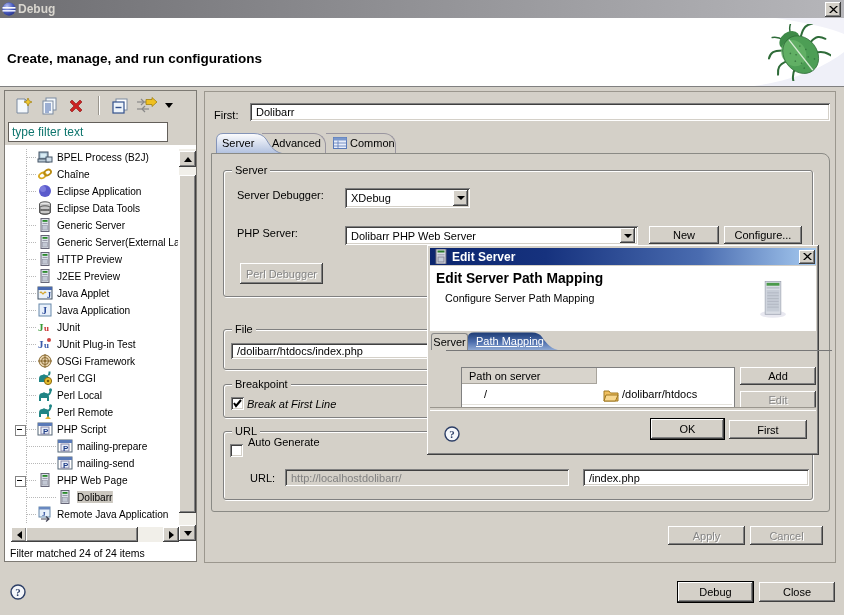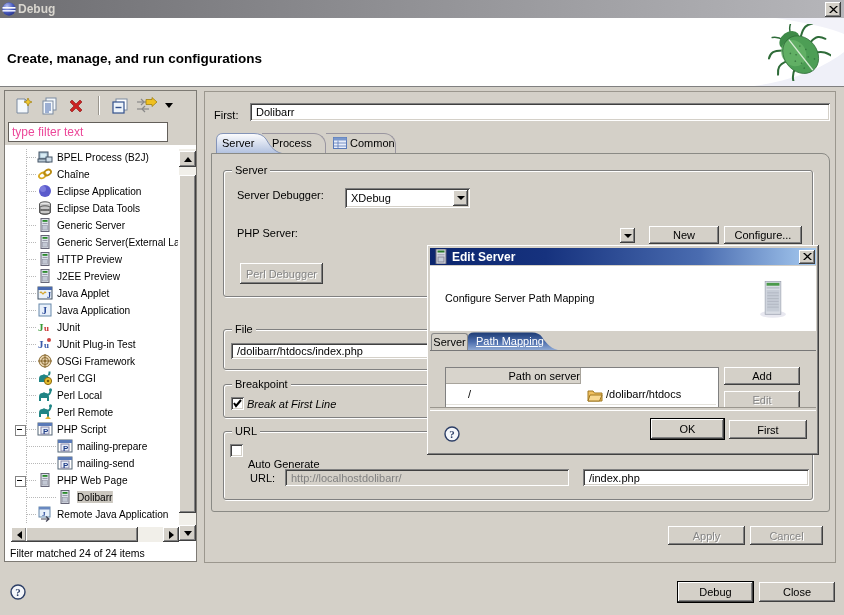--- a/index.html
+++ b/index.html
@@ -134,21 +134,21 @@
   <svg class="abs" style="left:131px;top:6px" width="22" height="18" viewBox="0 0 22 18">
     <path d="M1 5 h12" stroke="#888" stroke-width="1.2"></path>
     <path d="M1 12 h12" stroke="#888" stroke-width="1.2"></path>
     <path d="M8 5 l-3 -3 M8 5 l-3 3" stroke="#888" stroke-width="1.2" fill="none"></path>
     <path d="M6 12 l3 -3 M6 12 l3 3" stroke="#888" stroke-width="1.2" fill="none"></path>
     <path d="M10 2 L16 2 L16 0 L21 4.5 L16 9 L16 7 L10 7 Z" fill="#f0c020" stroke="#a08010" stroke-width="0.8" transform="translate(0,0.5)"></path>
   </svg>
   <div class="abs" style="left:160px;top:12px;width:0;height:0;border:4px solid transparent;border-top:5px solid #000;"></div>
 
   <div class="abs" style="left:3px;top:31px;width:158px;height:18px;background:#fff;border:1px solid #635f5a;">
-    <div style="padding:2px 0 0 3px;font-size:12px;color:#ec4899;">type filter text</div>
+    <div style="padding:2px 0 0 3px;font-size:12px;color:#0f766e;">type filter text</div>
   </div>
 
   <div id="tree" class="abs" style="left:1px;top:54px;width:172px;height:381px;overflow:hidden;background:#fff;">
       <div class="abs" style="left:20px;top:4px;width:1px;height:17px;border-left:1px dotted #b8b8b8;"></div>
       <div class="abs" style="left:20px;top:12px;width:10px;height:1px;border-top:1px dotted #b8b8b8;"></div>
       <div class="abs" style="left:31px;top:4px;width:16px;height:16px;"><svg width="16" height="16" viewBox="0 0 16 16">
           <rect x="2" y="3" width="9" height="7" fill="#9fb6c8" stroke="#456"></rect>
           <rect x="3.5" y="4.5" width="6" height="4" fill="#d8ecf4"></rect>
           <rect x="1" y="10" width="11" height="3" fill="#b8c8d4" stroke="#456"></rect>
           <rect x="9" y="8" width="6" height="5" fill="#cfdde8" stroke="#456"></rect>
@@ -371,41 +371,42 @@
       <svg class="abs" style="left:6px;top:0" width="66" height="22" viewBox="0 0 66 22">
         <defs>
           <linearGradient id="st" x1="0" y1="0" x2="0" y2="1">
             <stop offset="0" stop-color="#fdfdfe"></stop>
             <stop offset="1" stop-color="#afbfde"></stop>
           </linearGradient>
         </defs>
         <path d="M0.5 22 L0.5 8 Q0.5 1.5 7 1.5 L38 1.5 Q46 1.5 50 7 C 53 12, 57 19.5, 66 21.5 Z" fill="url(#st)" stroke="#8494b8" stroke-width="1"></path>
       </svg>
       <div class="abs" style="left:12px;top:5px;font-size:11px;">Server</div>
-      <div class="abs" style="left:52px;top:1px;width:64px;height:21px;border:1px solid #9a96a0;border-bottom:none;border-left:none;border-radius:0 12px 0 0;padding:3px 0 0 10px;box-sizing:border-box;font-size:11px;">Process</div>
+      <div class="abs" style="left:52px;top:1px;width:64px;height:21px;border:1px solid #9a96a0;border-bottom:none;border-left:none;border-radius:0 12px 0 0;padding:3px 0 0 10px;box-sizing:border-box;font-size:11px;">Advanced</div>
       <div class="abs" style="left:116px;top:1px;width:70px;height:21px;border:1px solid #9a96a0;border-bottom:none;border-left:none;border-radius:0 12px 0 0;padding:3px 0 0 7px;box-sizing:border-box;font-size:11px;"><svg width="14" height="12" viewBox="0 0 14 12" style="vertical-align:-2px;margin-right:3px;">
           <rect x="0.5" y="0.5" width="13" height="11" fill="#e8eefa" stroke="#5a7ab8"></rect>
           <rect x="0.5" y="0.5" width="13" height="3" fill="#7a98cc"></rect>
           <path d="M0.5 6 h13 M0.5 9 h13 M5 3.5 v8" stroke="#5a7ab8" stroke-width="0.8"></path>
         </svg>Common</div>
     </div>
 
   <div class="abs" style="left:6px;top:61px;width:617px;height:357px;border:1px solid #8a8a85;border-radius:0 8px 3px 3px;">
 
     <div class="grp" style="left:11px;top:16px;width:588px;height:125px;">
         <div class="grplbl">Server</div>
       </div>
     <div class="lbl" style="left:25px;top:35px;">Server Debugger:</div>
     <div class="lbl" style="left:25px;top:73px;">PHP Server:</div>
 
     <div class="fld" style="left:133px;top:34px;width:125px;height:20px;">XDebug</div>
     <div class="btn" style="left:241px;top:36px;width:15px;height:16px;">
         <div class="arr" style="border-top:4px solid #000;margin-top:4px;"></div>
       </div>
 
+    <div class="fld" style="left:133px;top:72px;width:293px;height:19px;">Dolibarr PHP Web Server</div>
     <div class="btn" style="left:408px;top:74px;width:15px;height:15px;">
         <div class="arr" style="border-top:4px solid #000;margin-top:4px;"></div>
       </div>
     <div class="btn" style="left:437px;top:72px;width:70px;height:18px;">New</div>
     <div class="btn" style="left:512px;top:72px;width:78px;height:18px;">Configure...</div>
     <div class="btn dis" style="left:28px;top:109px;width:83px;height:21px;">Perl Debugger</div>
 
     <div class="grp" style="left:11px;top:175px;width:588px;height:39px;">
         <div class="grplbl">File</div>
       </div>
@@ -418,21 +419,21 @@
       <svg width="13" height="13" viewBox="0 0 13 13">
           <path d="M3 6 L5 9 L10 3" stroke="#000" stroke-width="2" fill="none"></path>
         </svg>
     </div>
     <div class="lbl" style="left:35px;top:244px;font-style:italic;">Break at First Line</div>
 
     <div class="grp" style="left:11px;top:277px;width:588px;height:67px;">
         <div class="grplbl">URL</div>
       </div>
     <div class="cb" style="left:18px;top:290px;"></div>
-    <div class="lbl" style="left:36px;top:304px;">Auto Generate</div>
+    <div class="lbl" style="left:36px;top:282px;">Auto Generate</div>
     <div class="lbl" style="left:38px;top:318px;">URL:</div>
     <div class="fld dis" style="left:73px;top:315px;width:284px;height:17px;">http://localhostdolibarr/</div>
     <div class="fld" style="left:371px;top:315px;width:226px;height:17px;">/index.php</div>
   </div>
 
   <div class="btn dis" style="left:463px;top:434px;width:77px;height:19px;">Apply</div>
   <div class="btn dis" style="left:545px;top:434px;width:73px;height:19px;">Cancel</div>
 </div>
 
 <svg class="abs" style="left:10px;top:584px;" width="16" height="16" viewBox="0 0 16 16">
@@ -454,20 +455,21 @@
     </svg>
     <div class="abs" style="left:22px;top:2px;font-weight:bold;font-size:12px;color:#fff;">Edit Server</div>
     <div class="btn" style="left:369px;top:2px;width:16px;height:14px;">
       <svg width="9" height="8" viewBox="0 0 9 8">
           <path d="M0 0 L3.6 3.5 L0 7 L1.8 7 L4.5 4.4 L7.2 7 L9 7 L5.4 3.5 L9 0 L7.2 0 L4.5 2.6 L1.8 0 Z" fill="#000"></path>
         </svg>
     </div>
   </div>
 
   <div class="abs" style="left:3px;top:21px;width:386px;height:65px;background:#fff;">
+    <div class="abs" style="left:6px;top:5px;font-weight:bold;font-size:13.8px;">Edit Server Path Mapping</div>
     <div class="abs" style="left:15px;top:26px;font-size:11px;transform:scaleX(0.97);transform-origin:left top;">Configure Server Path Mapping</div>
 
     <svg class="abs" style="left:328px;top:8px;" width="30" height="52" viewBox="0 0 42 56">
       <ellipse cx="21" cy="48" rx="18" ry="5" fill="#e8e8f0"></ellipse>
       <rect x="10" y="2" width="22" height="46" fill="#d8dce4" stroke="#9aa0ae"></rect>
       <rect x="12" y="4" width="18" height="4" fill="#4a9a4a"></rect>
       <rect x="12" y="10" width="18" height="2" fill="#b8bec8"></rect>
       <rect x="12" y="14" width="18" height="30" fill="#c6ccd6"></rect>
       <g stroke="#aab0bc" stroke-width="1">
           <path d="M13 18 h16 M13 22 h16 M13 26 h16 M13 30 h16 M13 34 h16 M13 38 h16"></path>
@@ -483,21 +485,21 @@
             <linearGradient id="pmt" x1="0" y1="0" x2="0" y2="1">
               <stop offset="0" stop-color="#1e3c74"></stop>
               <stop offset="0.55" stop-color="#4e6fae"></stop>
               <stop offset="1" stop-color="#8fa9d4"></stop>
             </linearGradient>
           </defs>
           <path d="M0 18 L0 5 Q0 0.5 6 0.5 L64 0.5 Q71 0.5 74 5 C 77 9, 81 16, 90 18 Z" fill="url(#pmt)"></path>
         </svg>
       <div class="abs" style="left:45px;top:3px;color:#fff;font-size:11px;text-decoration:underline;white-space:nowrap;">Path Mapping</div>
     </div>
-    <div class="abs" style="left:0;top:18px;width:386px;height:57px;border-top:1px solid #777;overflow:hidden;text-align:right;">
+    <div class="abs" style="left:16px;top:18px;width:386px;height:57px;border-top:1px solid #777;overflow:hidden;">
 
       <div class="abs" style="left:15px;top:16px;width:272px;height:45px;border:1px solid #808080;background:#fff;">
         <div class="abs" style="left:0;top:0;width:135px;height:16px;background:#d8d4cc;border-right:1px solid #a8a49c;border-bottom:1px solid #a8a49c;padding:2px 0 0 7px;box-sizing:border-box;">Path on server</div>
         <div class="abs" style="left:22px;top:20px;">/</div>
         <svg class="abs" style="left:141px;top:21px" width="16" height="13" viewBox="0 0 16 13">
           <path d="M1 2 L6 2 L7.5 4 L15 4 L15 12 L1 12 Z" fill="#f0c060" stroke="#a07820"></path>
           <path d="M3 6 L15 6 L12.5 12 L1 12 Z" fill="#f8d890" stroke="#a07820"></path>
         </svg>
         <div class="abs" style="left:160px;top:20px;">/dolibarr/htdocs</div>
         <div class="abs" style="left:0;top:36px;width:270px;height:1px;background:#e4e2dc;"></div>

